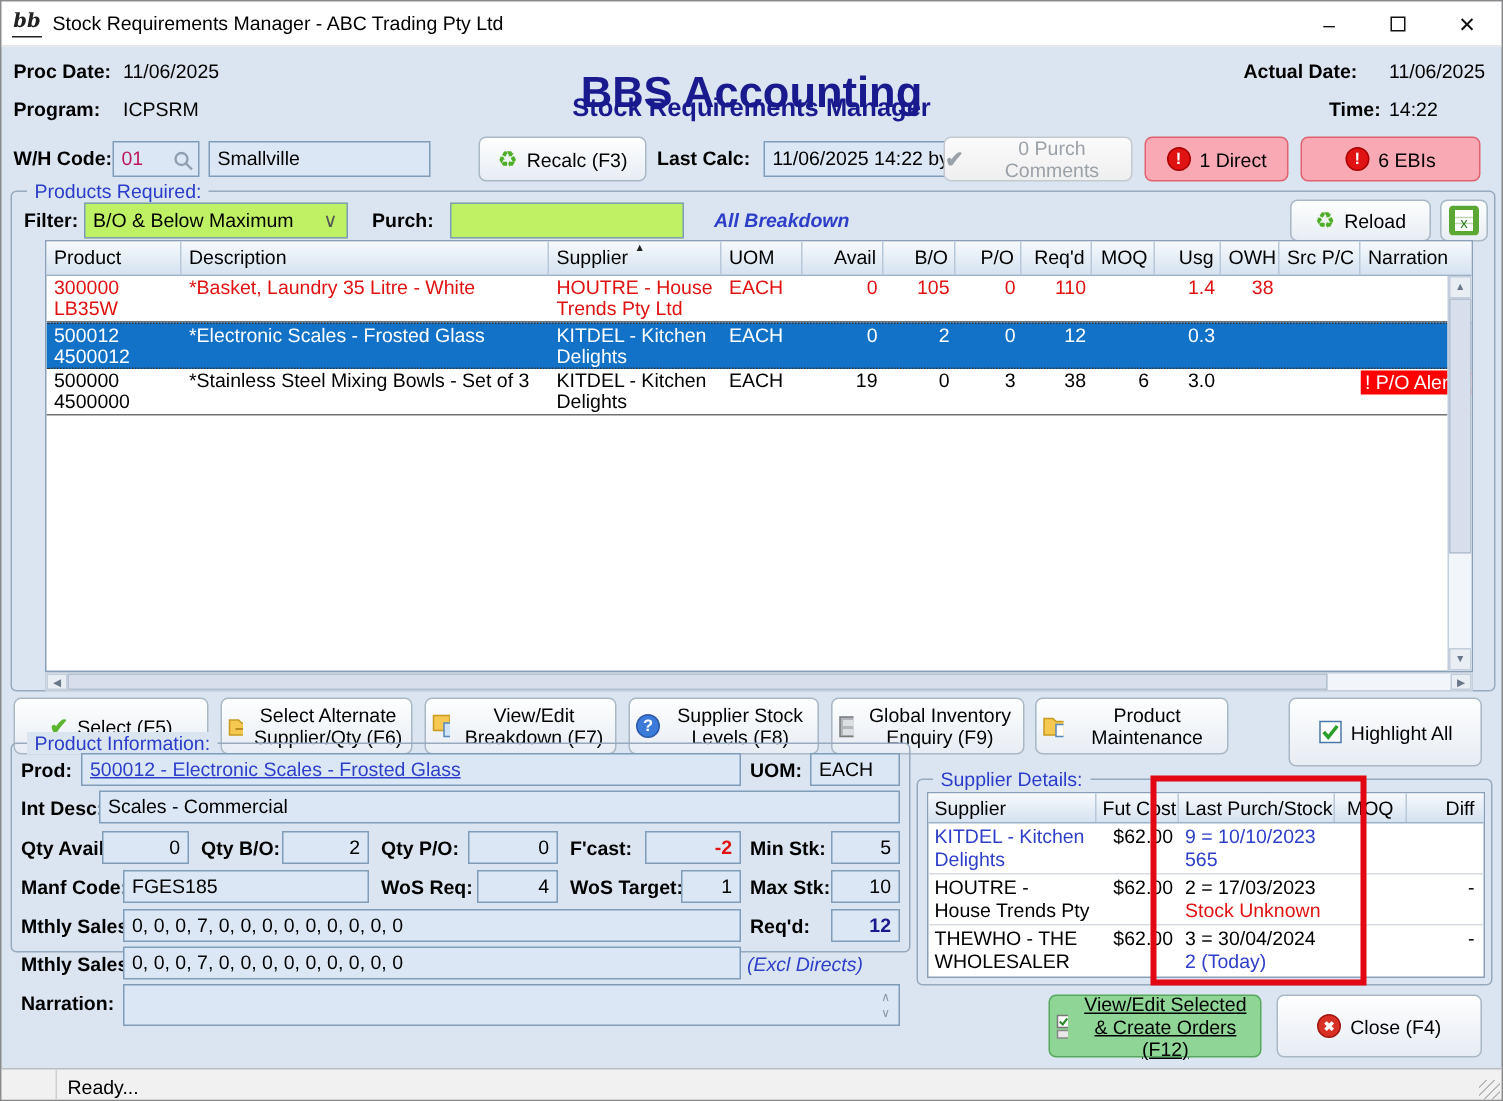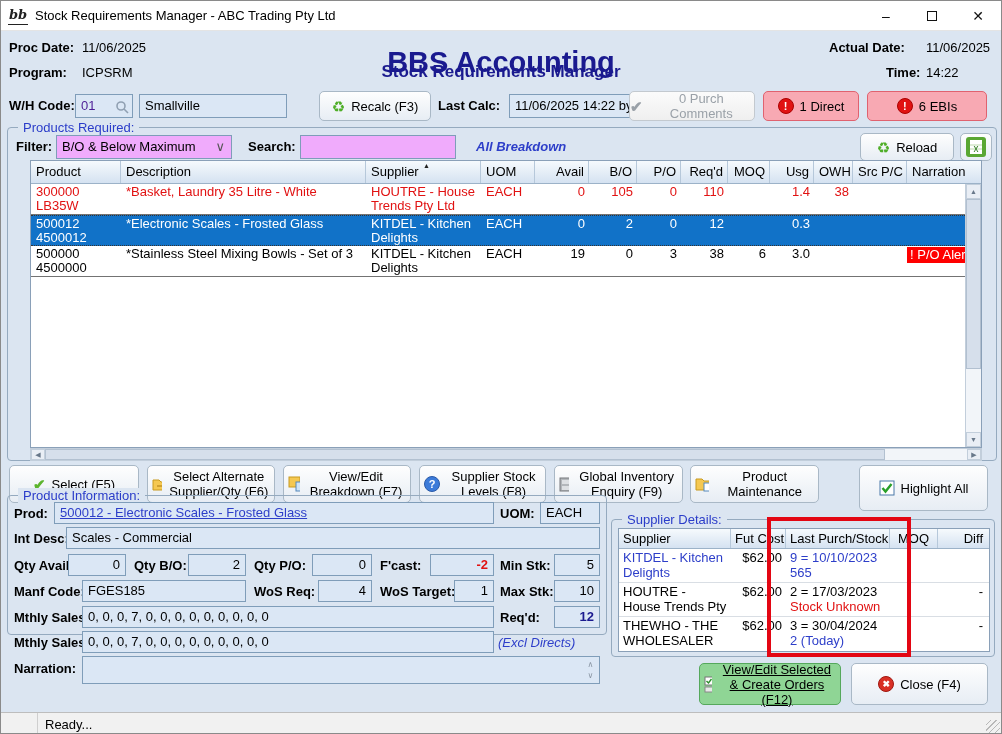--- a/index.html
+++ b/index.html
@@ -12,21 +12,21 @@
   .app-logo { margin-left:7px; width:20px; height:18px; font-family:"DejaVu Serif", serif; font-style:italic; font-weight:bold; font-size:13px; line-height:16px; color:#222; text-align:center; border-bottom:1px solid #222; }
   .title-text { margin-left:7px; font-size:13px; }
   .t-controls { margin-left:auto; display:flex; height:30px; }
   .t-btn { width:46px; height:30px; display:flex; align-items:center; justify-content:center; font-size:14px; color:#111; cursor:default; }
   .max-glyph { width:10px; height:10px; border:1px solid #111; }
 
   
   .lbl { font-weight:bold; position:absolute; white-space:nowrap; }
   .val { position:absolute; white-space:nowrap; }
   .field { position:absolute; background:#dbe7f5; border:1px solid #7f9db9; height:24px; line-height:22px; padding:0 5px; overflow:hidden; white-space:nowrap; }
-  .field.white { background:#f0abfc; }
+  .field.white { background:#bef264; }
   .field.num { text-align:right; }
   .btn { position:absolute; border:1px solid #a9b8c6; border-radius:5px; background:linear-gradient(#fefefe,#e7edf4); display:flex; align-items:center; justify-content:center; gap:6px; text-align:center; line-height:15px; cursor:default; }
   .btn.disabled { color:#9aa1a8; background:linear-gradient(#fbfbfb,#efefef); border-color:#c3c9cf; }
   .btn.pink { background:#f8a9b3; border-color:#e0626f; }
   .btn.green { background:#8fd595; border-color:#55a85c;text-decoration:underline; }
   .grp { position:absolute; border:1px solid #95aabf; border-radius:4px; }
   .grp-label { position:absolute; top:-8px; left:10px; background:#dbe5f1; padding:0 5px; color:var(--label-blue,#2a3cc9); font-size:13px; white-space:nowrap; }
   .navy { color:var(--navy,#1a1a8f); }
   .icon-circle { display:inline-flex; width:16px; height:16px; border-radius:50%; align-items:center; justify-content:center; color:#fff; font-weight:bold; font-size:11px; flex:0 0 auto; }
   .icon-excl { background:var(--error-red,#e11); border:1px solid #a00; }
@@ -103,21 +103,21 @@
 
   <div class="hdr-title navy" style="top:45px;font-size:29px">BBS Accounting</div>
   <div class="hdr-title navy" style="top:61px;font-size:17px">Stock Requirements Manager</div>
 
   <div class="lbl" style="left:828px;top:39px">Actual Date:</div>
   <div class="val" style="left:925px;top:39px">11/06/2025</div>
   <div class="lbl" style="left:885px;top:64px">Time:</div>
   <div class="val" style="left:925px;top:64px">14:22</div>
 
   <div class="lbl" style="left:8px;top:97px">W/H Code:</div>
-  <div class="field" style="left:74px;top:93px;width:58px;color:#4c1d95">
+  <div class="field" style="left:74px;top:93px;width:58px;color:#be185d">
     <span>01</span>
     <svg style="position:absolute;right:3px;top:5px" width="14" height="14">
         <circle cx="6" cy="6" r="4" fill="none" stroke="#90a0b2" stroke-width="1.6"></circle>
         <line x1="9" y1="9" x2="13" y2="13" stroke="#90a0b2" stroke-width="1.6"></line>
       </svg>
   </div>
   <div class="field" style="left:138px;top:93px;width:148px">Smallville</div>
 
   <div class="btn" style="left:318px;top:90px;width:112px;height:30px">
     <span class="recycle">♻</span>
@@ -141,21 +141,21 @@
   </div>
 
   <div class="grp" style="left:6px;top:126px;width:990px;height:334px">
     <div class="grp-label">Products Required:</div>
 
     <div class="lbl" style="left:8px;top:11px">Filter:</div>
     <div class="field white" style="left:48px;top:7px;width:176px">
       <span>B/O &amp; Below Maximum</span>
       <span style="position:absolute;right:6px;top:0;color:#555">∨</span>
     </div>
-    <div class="lbl" style="left:240px;top:11px">Search:</div>
+    <div class="lbl" style="left:240px;top:11px">Purch:</div>
     <input class="field white" style="left: 292px; top: 7px; width: 156px;" value="">
     <div class="val c-blue" style="left:468px;top:11px;font-weight:bold;font-style:italic">All Breakdown</div>
 
     <div class="btn" style="left:852px;top:5px;width:94px;height:28px">
       <span class="recycle">♻</span>
       <span>Reload</span>
     </div>
     <div class="btn" style="left:952px;top:5px;width:32px;height:28px">
       <svg width="20" height="20">
           <rect x="0" y="0" width="20" height="20" rx="3" fill="#5aa733"></rect>

